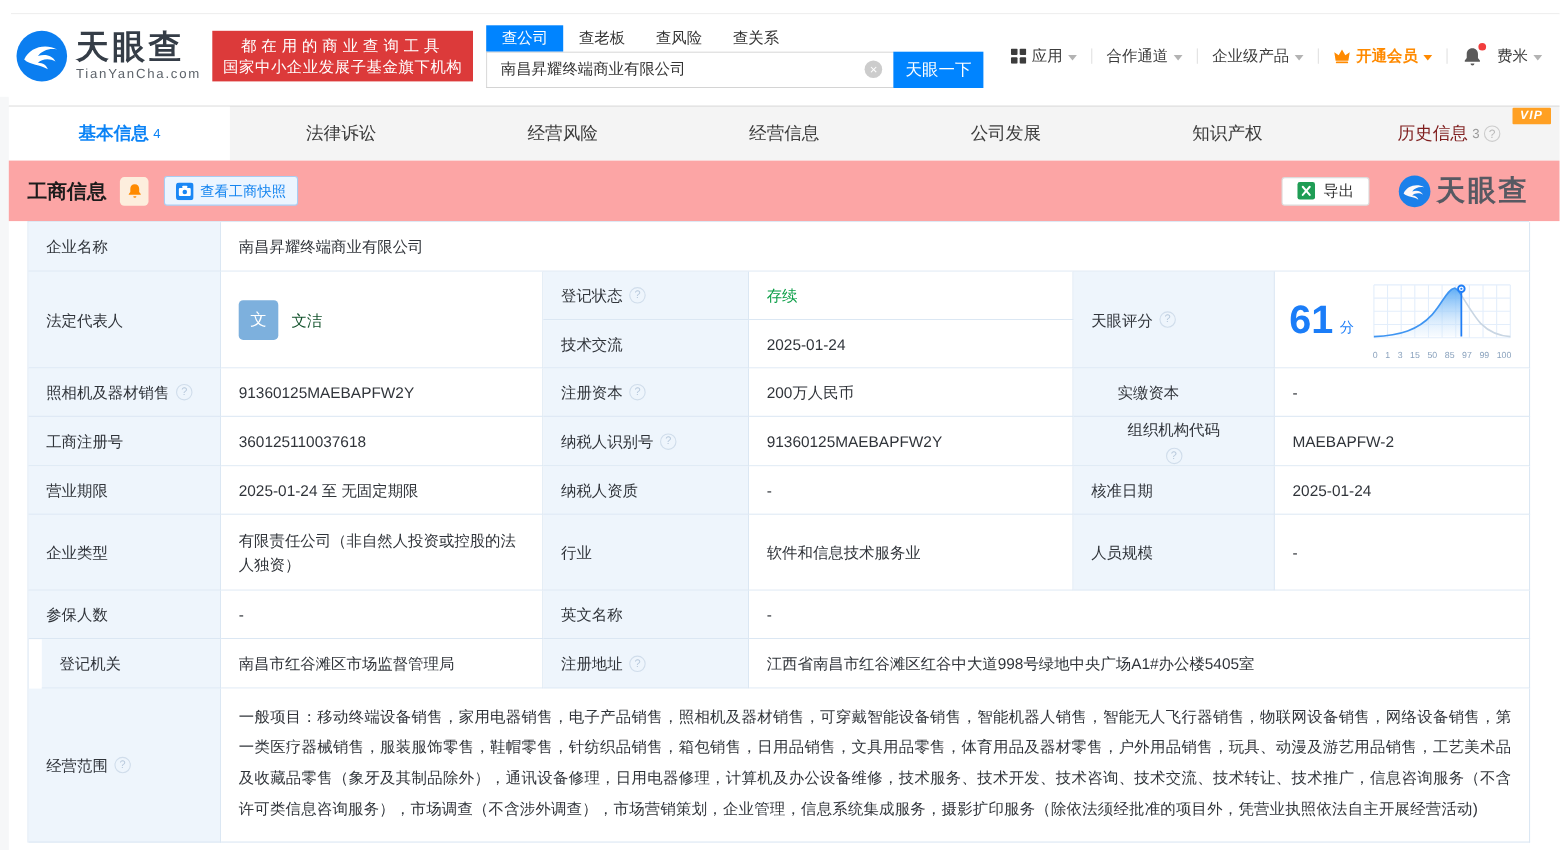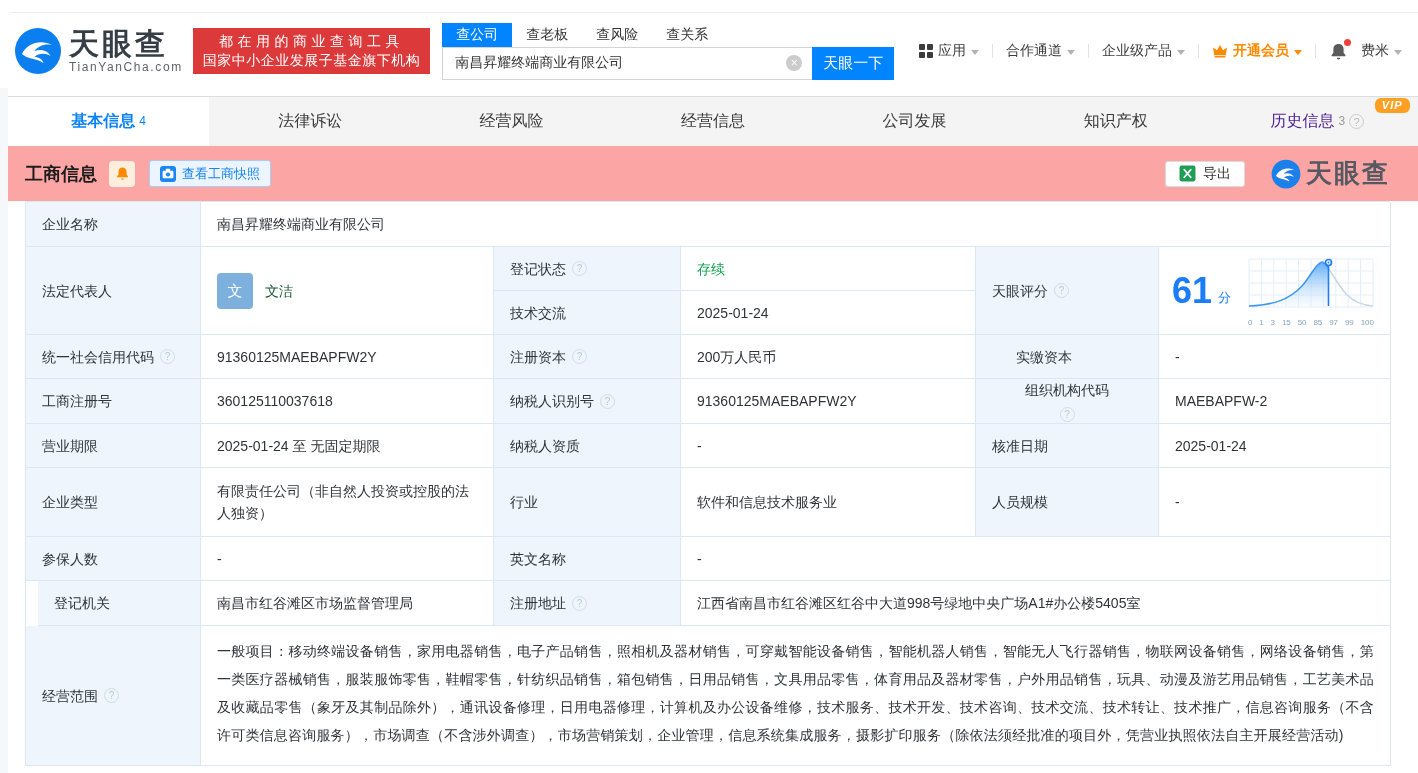--- a/index.html
+++ b/index.html
@@ -39,23 +39,23 @@
   .tdivider { width:1px; height:14px; background:#e2e2e2; }
   .bell-wrap { position:relative; cursor:pointer; display:flex; }
   .red-dot { position:absolute; top:-3px; right:-3px; width:7px; height:7px; border-radius:50%; background:#f23d3d; }
 
   
   .tabstrip { position:absolute; top:96px; left:8px; right:0; height:50px; background:#f4f4f4; border-top:1px solid #dddddd; display:flex; }
   .page-tab { flex:1; display:flex; align-items:center; justify-content:center; font-size:16px; color:#3a3a3a; cursor:pointer; position:relative; }
   .page-tab.active { background:#fff; color:#0b83f6; font-weight:bold; }
   .tab-count { font-size:12px; color:#999; margin-left:4px; position:relative; top:-1px; font-weight:normal; }
   .page-tab.active .tab-count { color:#0b83f6; }
-  .tab-history { color:#4c1d95; }
+  .tab-history { color:#7f1d1d; }
   .vip-badge { position:absolute; top:1px; margin-left:150px; background:#ffa023; color:#fff; font-size:11px; font-style:italic;
-               font-weight:bold; padding:1px 7px 2px; border-radius:6px; letter-spacing:1px;text-align:center; }
+               font-weight:bold; padding:1px 7px 2px; border-radius:1px; letter-spacing:1px;text-align:center; }
   .qmark { width:15px; height:15px; border:1px solid #ccc; border-radius:50%; color:#bbb; font-size:11px; line-height:14px; text-align:center; margin-left:4px; }
   .qmark::after { content:"?"; }
 
   
   .section-head { position:absolute; top:146px; left:8px; right:0; height:55px; background:#fca5a5; display:flex; align-items:center; }
   .section-title { margin-left:17px; font-size:18px; font-weight:bold; color:#1c1c1c; }
   .bell-box { margin-left:12px; width:26px; height:26px; background:#fdeedd; border-radius:4px; display:flex; align-items:center; justify-content:center; cursor:pointer; }
   .snapshot-btn { margin-left:14px; height:27px; padding:0 10px; background:#ecf5ff; border:1px solid #a8cdf3; border-radius:3px;
                   color:#1585f0; font-size:13px; display:flex; align-items:center; gap:6px; cursor:pointer; font-family:inherit; }
   .export-btn { margin-left:auto; height:26px; padding:0 13px; background:#fff; border:1px solid #dcdcdc; border-radius:3px;
@@ -296,21 +296,21 @@
           <span>50</span>
           <span>85</span>
           <span>97</span>
           <span>99</span>
           <span>100</span>
         </div>
       </div>
     </div>
 
     <div class="cell lbl" style="grid-row:4;grid-column:1;">
-      <span>统一社会信用代码</span>
+      <span>照相机及器材销售</span>
       <span class="help"></span>
     </div>
     <div class="cell" style="grid-row:4;grid-column:2;">
       <span>91360125MAEBAPFW2Y</span>
     </div>
     <div class="cell lbl" style="grid-row:4;grid-column:3;">
       <span>注册资本</span>
       <span class="help"></span>
     </div>
     <div class="cell" style="grid-row:4;grid-column:4;">

